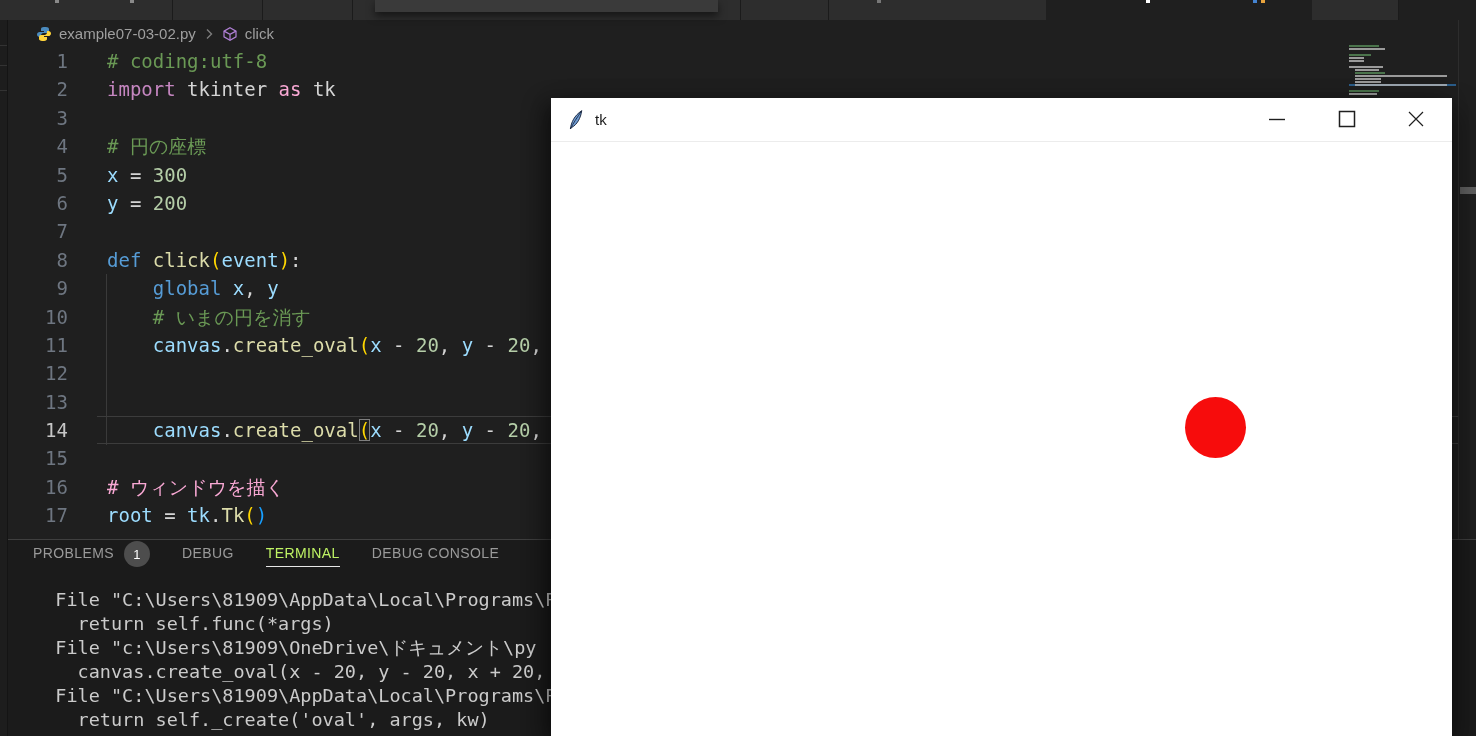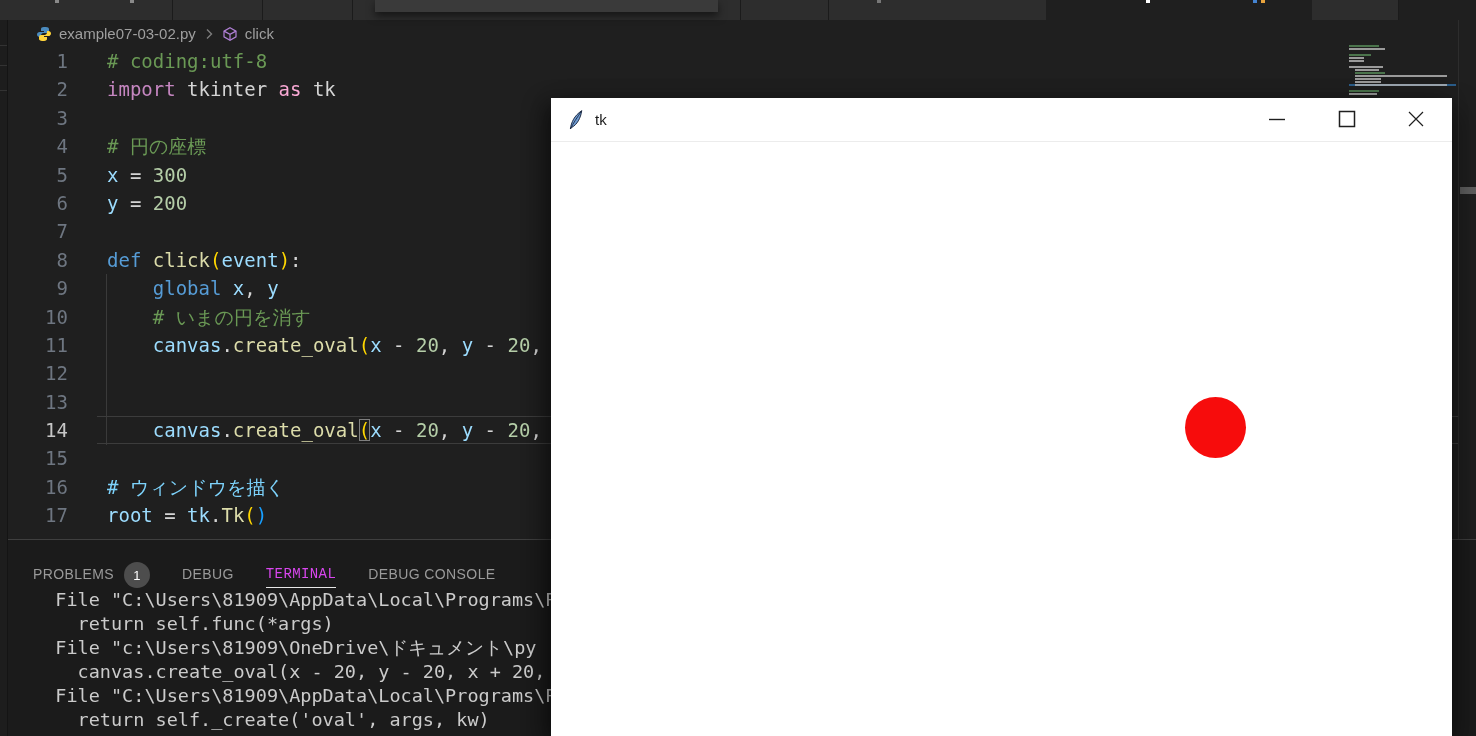--- a/index.html
+++ b/index.html
@@ -39,25 +39,25 @@
   #minimap{left:1349px;top:45px;width:107px;z-index:2;}
   .mrow{height:2px;margin-bottom:1px;position:relative;}
   .mrow.hl{background:#2b5d8a;}
   .mbar{display:block;height:2px;opacity:.8;}
   #ovborder{left:1458px;top:20px;width:1px;height:519px;background:#2d2d2d;}
   #vthumb{left:1460px;top:187px;width:16px;height:7px;background:#5f5f5f;z-index:2;}
 
   
   #divider{left:8px;top:539px;width:1468px;height:1px;background:#3f3f3f;}
   #panel{left:8px;top:540px;width:1468px;height:196px;background:#1b1b1b;overflow:hidden;}
-  #panel-tabs{position:absolute;left:25px;top:26px;display:flex;gap:32px;font-size:14px;
+  #panel-tabs{position:absolute;left:25px;top:5px;display:flex;gap:32px;font-size:14px;
     letter-spacing:.4px;color:#9a9a9a;align-items:flex-start;}
   .ptab{display:flex;align-items:center;cursor:pointer;}
   .plabel{padding-bottom:5px;border-bottom:1.5px solid transparent;white-space:nowrap;}
-  .ptab.active .plabel{color:#d946ef;border-bottom-color:#e7e7e7;font-family:Liberation Mono, monospace;}
+  .ptab.active .plabel{color:#bef264;border-bottom-color:#e7e7e7;}
   .pbadge{margin-left:10px;margin-top:-4px;width:26px;height:26px;border-radius:50%;background:#4d4d4d;
     color:#fff;font-size:13px;display:flex;align-items:center;justify-content:center;}
   #terminal{position:absolute;left:0;top:48px;right:0;bottom:0;padding-left:25px;
     font-family:"DejaVu Sans Mono","Liberation Mono",monospace;font-size:18.5px;line-height:24px;
     color:#cbcbcb;white-space:pre;overflow:hidden;}
 
   
   #tkwin{left:551px;top:98px;width:901px;height:638px;background:#fff;z-index:20;
     box-shadow:-7px 5px 20px rgba(0,0,0,.45),7px 12px 26px rgba(0,0,0,.35);}
   #tktitle{position:relative;height:43px;border-bottom:1px solid #ececec;display:flex;align-items:center;padding-left:17px;}
@@ -128,21 +128,21 @@
         <div class="code-line"><span class="gutter">6</span><span class="ctext"><span style="color: rgb(156, 220, 254);">y</span><span style="color: rgb(212, 212, 212);"> = </span><span style="color: rgb(181, 206, 168);">200</span></span></div>
         <div class="code-line"><span class="gutter">7</span><span class="ctext"></span></div>
         <div class="code-line"><span class="gutter">8</span><span class="ctext"><span style="color: rgb(86, 156, 214);">def</span><span style="color: rgb(212, 212, 212);"> </span><span style="color: rgb(220, 220, 170);">click</span><span style="color: rgb(255, 215, 0);">(</span><span style="color: rgb(156, 220, 254);">event</span><span style="color: rgb(255, 215, 0);">)</span><span style="color: rgb(212, 212, 212);">:</span></span></div>
         <div class="code-line"><span class="gutter">9</span><span class="ctext"><span style="color: rgb(212, 212, 212);">    </span><span style="color: rgb(86, 156, 214);">global</span><span style="color: rgb(212, 212, 212);"> </span><span style="color: rgb(156, 220, 254);">x</span><span style="color: rgb(212, 212, 212);">, </span><span style="color: rgb(156, 220, 254);">y</span></span></div>
         <div class="code-line"><span class="gutter">10</span><span class="ctext"><span style="color: rgb(212, 212, 212);">    </span><span style="color: rgb(106, 153, 85);"># いまの円を消す</span></span></div>
         <div class="code-line"><span class="gutter">11</span><span class="ctext"><span style="color: rgb(212, 212, 212);">    </span><span style="color: rgb(156, 220, 254);">canvas</span><span style="color: rgb(212, 212, 212);">.</span><span style="color: rgb(220, 220, 170);">create_oval</span><span style="color: rgb(255, 215, 0);">(</span><span style="color: rgb(156, 220, 254);">x</span><span style="color: rgb(212, 212, 212);"> - </span><span style="color: rgb(181, 206, 168);">20</span><span style="color: rgb(212, 212, 212);">, </span><span style="color: rgb(156, 220, 254);">y</span><span style="color: rgb(212, 212, 212);"> - </span><span style="color: rgb(181, 206, 168);">20</span><span style="color: rgb(212, 212, 212);">, </span></span></div>
         <div class="code-line"><span class="gutter">12</span></div>
         <div class="code-line"><span class="gutter">13</span></div>
         <div class="code-line current"><span class="gutter">14</span><span class="ctext"><span style="color: rgb(212, 212, 212);">    </span><span style="color: rgb(156, 220, 254);">canvas</span><span style="color: rgb(212, 212, 212);">.</span><span style="color: rgb(220, 220, 170);">create_oval</span><span class="t-bm" style="color: rgb(255, 215, 0);">(</span><span style="color: rgb(156, 220, 254);">x</span><span style="color: rgb(212, 212, 212);"> - </span><span style="color: rgb(181, 206, 168);">20</span><span style="color: rgb(212, 212, 212);">, </span><span style="color: rgb(156, 220, 254);">y</span><span style="color: rgb(212, 212, 212);"> - </span><span style="color: rgb(181, 206, 168);">20</span><span style="color: rgb(212, 212, 212);">, </span></span></div>
         <div class="code-line"><span class="gutter">15</span><span class="ctext"></span></div>
-        <div class="code-line"><span class="gutter">16</span><span class="ctext"><span style="color: #7dd3fc;"># ウィンドウを描く</span></span></div>
+        <div class="code-line"><span class="gutter">16</span><span class="ctext"><span style="color: #f9a8d4;"># ウィンドウを描く</span></span></div>
         <div class="code-line"><span class="gutter">17</span><span class="ctext"><span style="color: rgb(156, 220, 254);">root</span><span style="color: rgb(212, 212, 212);"> = </span><span style="color: rgb(156, 220, 254);">tk</span><span style="color: rgb(212, 212, 212);">.</span><span style="color: rgb(220, 220, 170);">Tk</span><span style="color: rgb(255, 215, 0);">(</span><span style="color: rgb(23, 159, 255);">)</span></span></div>
       </div>
   </div>
 
   <div class="abs" id="minimap">
       <div class="mrow">
         <span class="mbar" style="width: 30px; margin-left: 0px; background: rgb(86, 138, 88);"></span>
       </div>
       <div class="mrow">
         <span class="mbar" style="width: 36px; margin-left: 0px; background: rgb(185, 185, 185);"></span>

